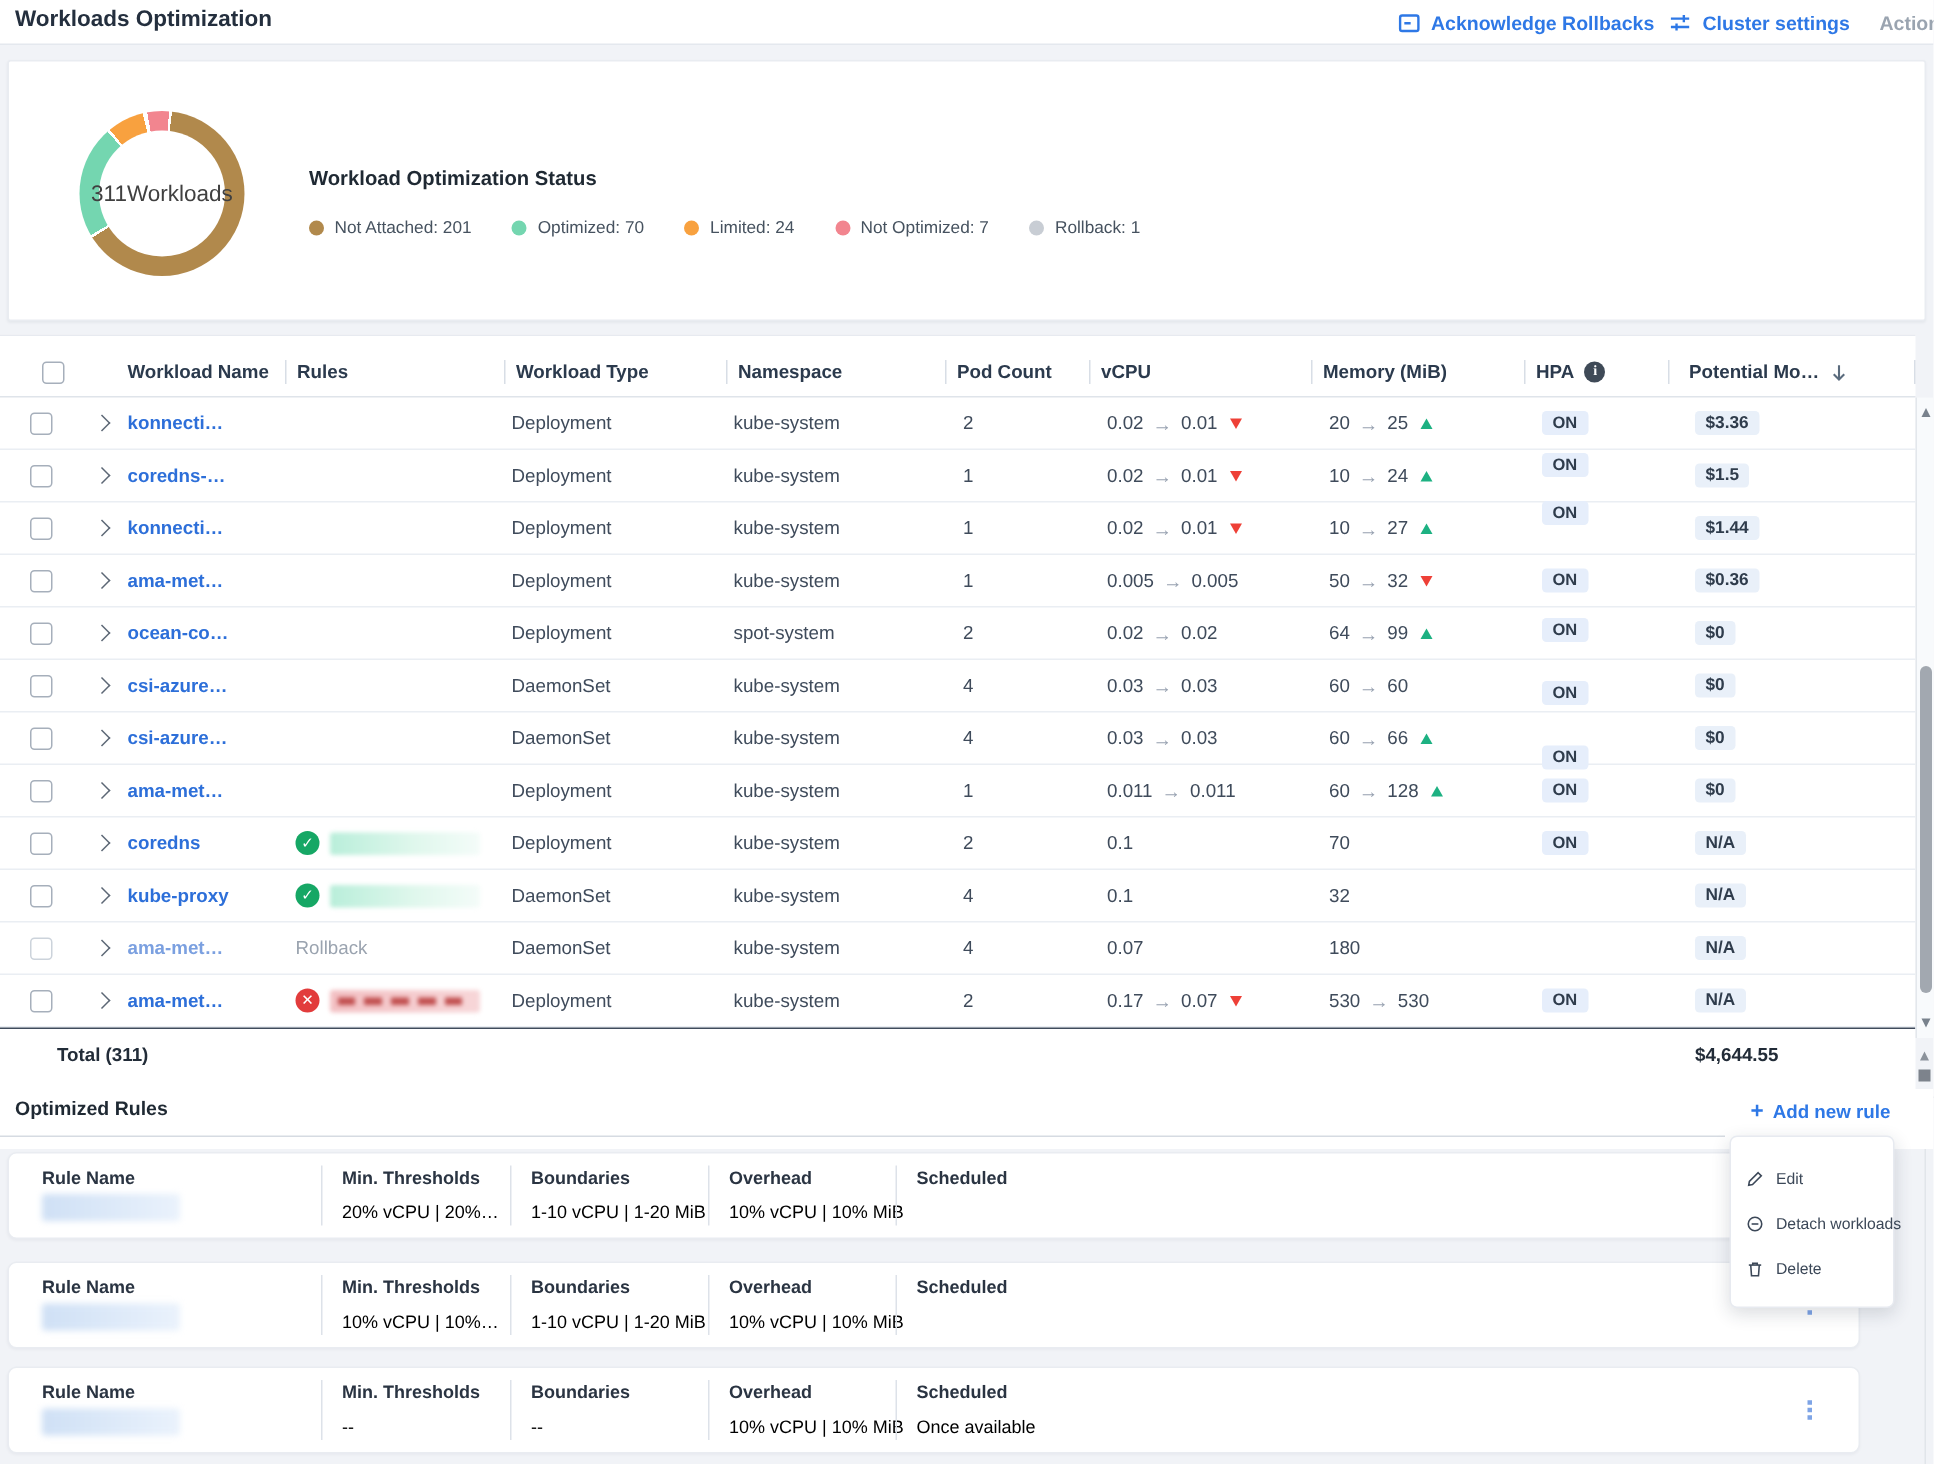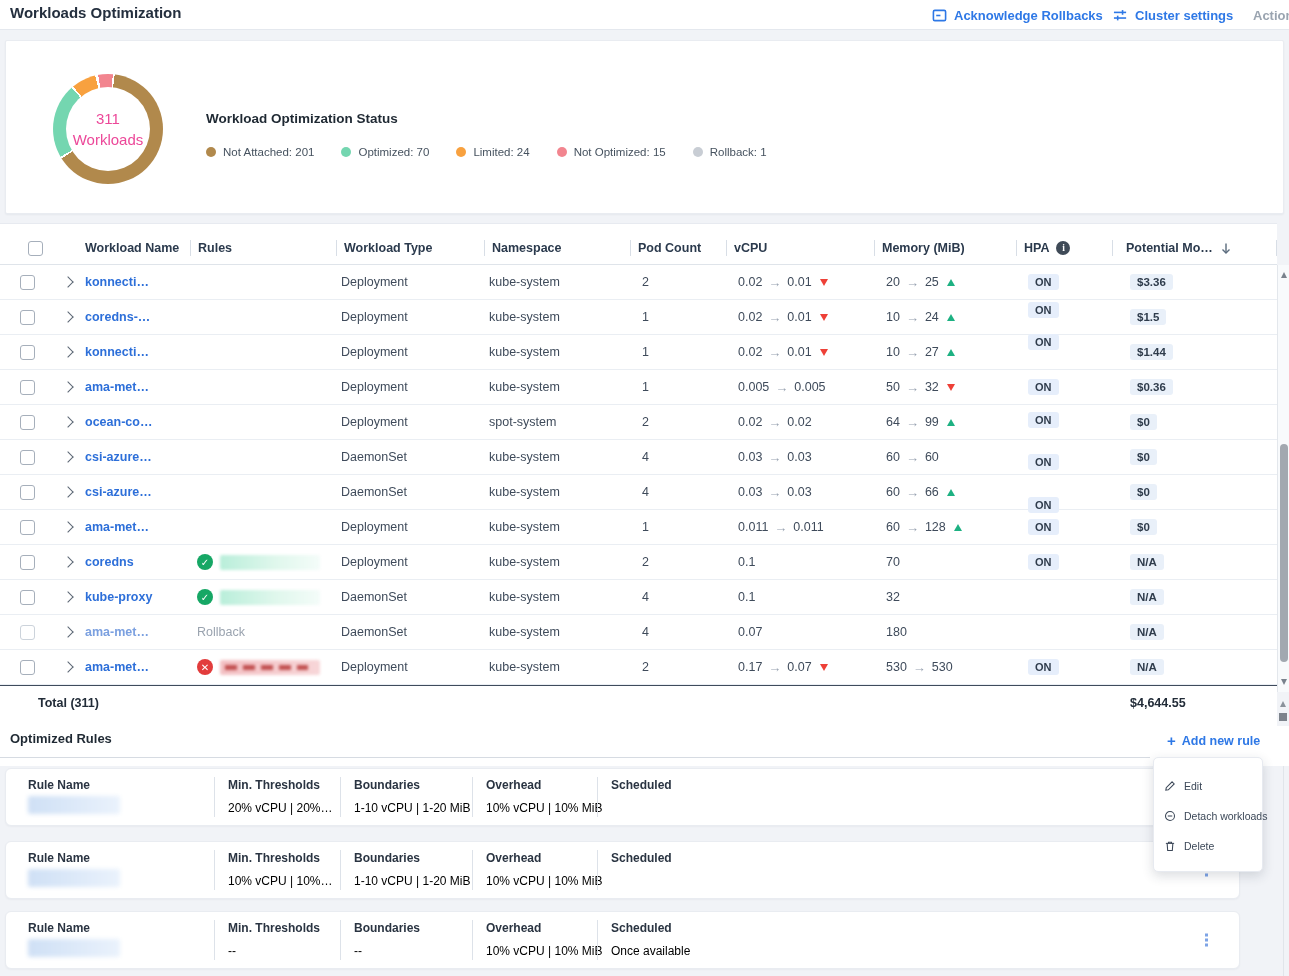--- a/index.html
+++ b/index.html
@@ -10,21 +10,21 @@
   }
   
   .top-header { position:absolute; left:0; top:0; width:1289px; height:30px; background:#fff; border-bottom:1px solid #e4e8ee; z-index:3; }
   .page-title { position:absolute; left:10px; top:4px; font-size:15px; font-weight:bold; color:#242f3e; }
   .hact { position:absolute; top:0; height:30px; display:flex; align-items:center; gap:7px; font-size:13px; font-weight:600; color:#2e78e6; cursor:pointer; white-space:nowrap; }
   .hact.a1 { left:932px; } .hact.a2 { left:1113px; } .hact.a3 { left:1253px; color:#9aa4b0; cursor:default; }
   
   .status-card { position:absolute; left:5px; top:40px; width:1279px; height:174px; background:#fff; border:1px solid #e9ecf1; border-radius:2px; box-shadow:0 1px 2px rgba(16,30,54,.05); }
   .donut { position:absolute; left:47px; top:33px; width:110px; height:110px; border-radius:50%; }
   .donut::after { content:""; position:absolute; inset:13px; background:#fff; border-radius:50%; }
-  .donut-center { position:absolute; left:47px; top:33px; width:110px; height:110px; display:flex; flex-direction:column; align-items:center; justify-content:center; font-size:15px; color:#ec4899; z-index:2; line-height:1.4; }
+  .donut-center { position:absolute; left:47px; top:33px; width:110px; height:110px; display:flex; flex-direction:row; align-items:center; justify-content:center; font-size:15px; color:#404040; z-index:2; line-height:1.4; }
   .status-title { position:absolute; left:200px; top:70px; font-size:13.5px; font-weight:bold; color:#1f2933; }
   .legend { position:absolute; left:200px; top:105px; display:flex; gap:27px; }
   .legend-item { display:flex; align-items:center; gap:7px; font-size:11.5px; color:#46525f; }
   .ldot { width:10px; height:10px; border-radius:50%; flex:none; }
   
   .table-block { position:absolute; left:0; top:223px; width:1277px; height:503px; background:#fff; border-top:1px solid #e7eaf0; }
   .tgrid { display:grid; grid-template-columns:50px 32px 108px 146px 148px 146px 96px 148px 142px 96px 1fr; align-items:center; }
   .thead { height:33px; margin-top:8px; border-bottom:1px solid #dfe4ea; }
   .th { font-size:12.5px; font-weight:bold; color:#2b3a4d; padding-left:8px; position:relative; display:flex; align-items:center; gap:7px; height:100%; }
   .th.sep::before { content:""; position:absolute; left:0; top:50%; transform:translateY(-50%); width:1px; height:16px; background:#d8dee6; }
@@ -133,21 +133,21 @@
       <div class="legend-item">
         <div class="ldot" style="background: rgb(116, 214, 176);"></div>
         <div style="display: inline;">Optimized: 70</div>
       </div>
       <div class="legend-item">
         <div class="ldot" style="background: rgb(248, 161, 63);"></div>
         <div style="display: inline;">Limited: 24</div>
       </div>
       <div class="legend-item">
         <div class="ldot" style="background: rgb(242, 133, 143);"></div>
-        <div style="display: inline;">Not Optimized: 15</div>
+        <div style="display: inline;">Not Optimized: 7</div>
       </div>
       <div class="legend-item">
         <div class="ldot" style="background: rgb(200, 205, 212);"></div>
         <div style="display: inline;">Rollback: 1</div>
       </div>
     </div>
 </div>
 
 <div class="table-block">
   <div class="tgrid thead">

